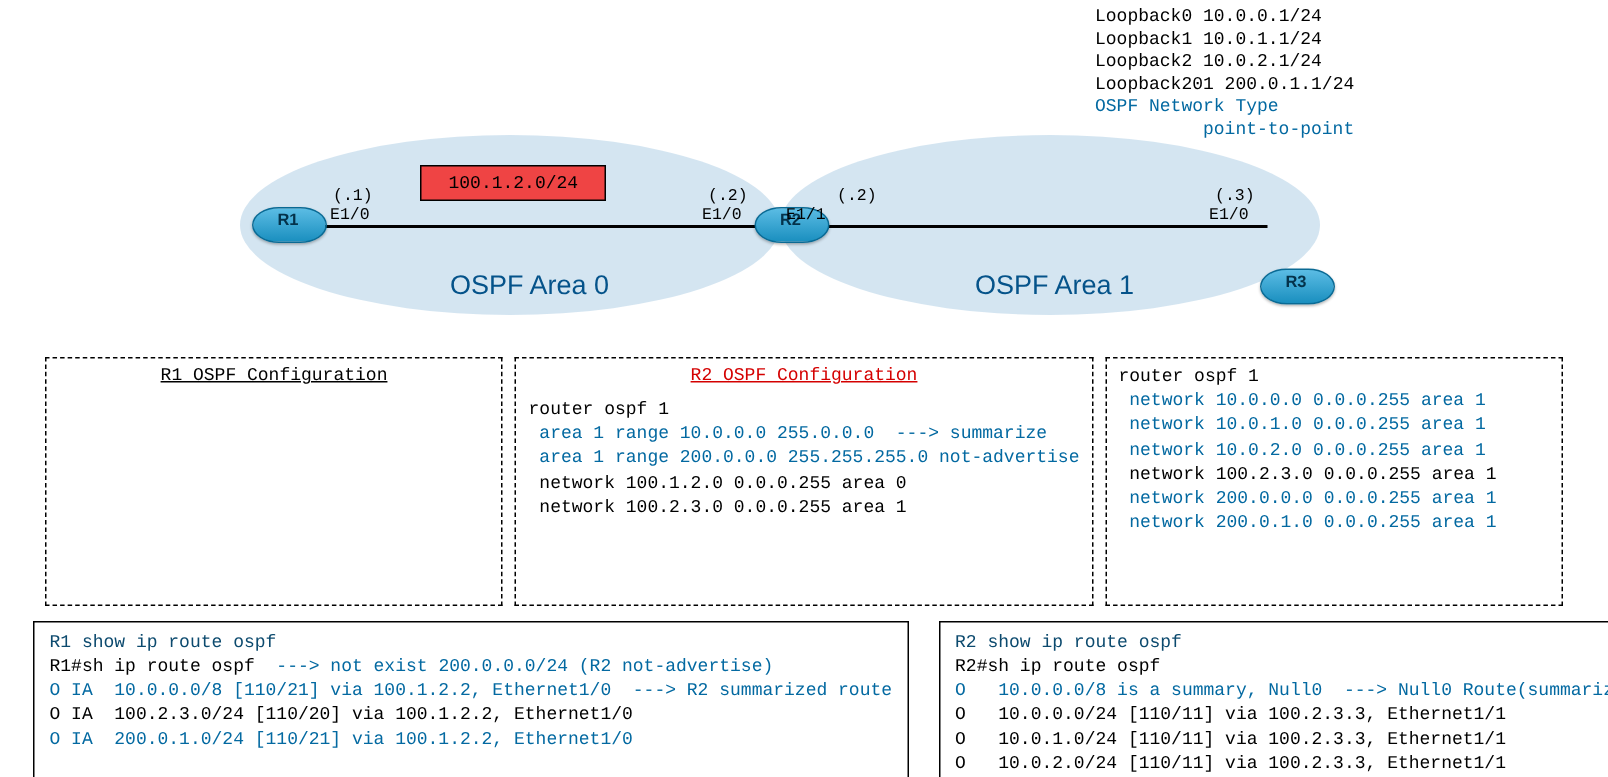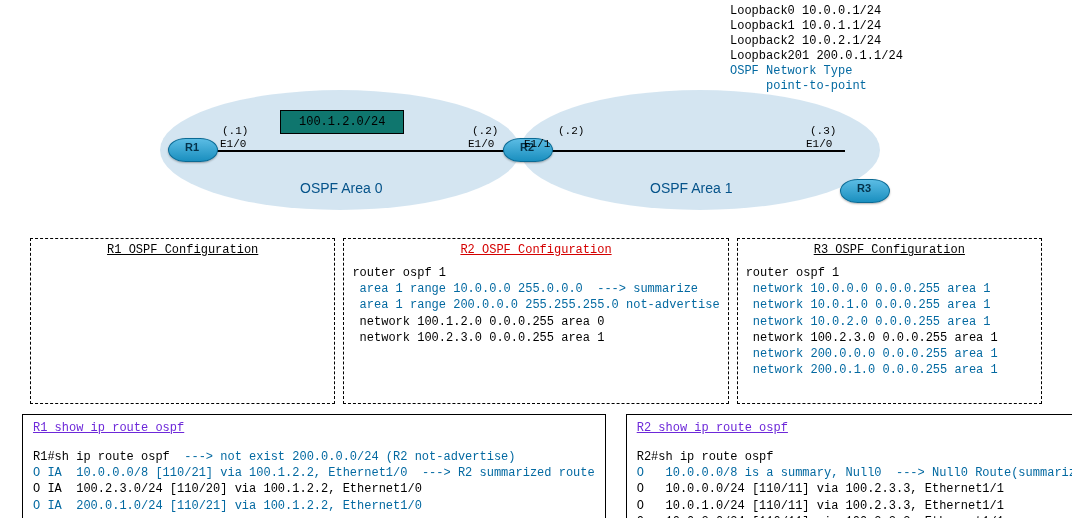--- a/index.html
+++ b/index.html
@@ -47,30 +47,30 @@
     border-radius: 50%;
     opacity: 0.85;
   }
   .link-line {
     position: absolute;
     height: 2px;
     background: #000;
   }
   .subnet-box {
     position: absolute;
-    background: #0f766e;
+    background: #ef4444;
     border: 1px solid #000;
     padding: 4px 18px;
     font-size: 12px;
   }
   .area-label {
     position: absolute;
     color: #05538a;
     font-family: Arial, sans-serif;
-    font-size: 14px;
+    font-size: 18px;
   }
   .iface-label {
     position: absolute;
     font-size: 11px;
     color: #000;
   }
   .loopbacks {
     position: absolute;
     font-size: 12px;
     line-height: 1.25;
@@ -105,23 +105,22 @@
     gap: 20px;
     padding: 0 12px;
   }
   .route-box {
     border: 1px solid #000;
     padding: 6px 10px 10px 10px;
   }
   .route-box.left { flex: 0.95; }
   .route-box.right { flex: 1; }
   .route-title {
-    text-decoration: underline;
-    color: #6d28d9;
-    margin-bottom: 14px;
+    color: #0c4a6e;
+    margin-bottom: 1px;
   }
 </style>
 </head>
 <body>
 
 <div class="diagram-area">
 
   <div class="area-oval" style="left:150px; top:80px; width:360px; height:120px;"></div>
   <div class="area-oval" style="left:510px; top:80px; width:360px; height:120px;"></div>
 
@@ -155,40 +154,39 @@
 
   <div class="area-label" style="left:290px; top:170px;">OSPF Area 0</div>
   <div class="area-label" style="left:640px; top:170px;">OSPF Area 1</div>
 
   <div class="loopbacks" style="left:720px; top:-6px;">
     <div>Loopback0  10.0.0.1/24</div>
     <div>Loopback1  10.0.1.1/24</div>
     <div>Loopback2  10.0.2.1/24</div>
     <div>Loopback201 200.0.1.1/24</div>
     <div class="red">OSPF Network Type</div>
-    <div class="red" style="text-align:center;">point-to-point</div>
+    <div class="red" style="text-align:right;">point-to-point</div>
   </div>
 </div>
 
 <div class="config-row">
   <div class="config-box">
     <div class="config-title">R1 OSPF Configuration</div>
   </div>
 
   <div class="config-box">
     <div class="config-title red">R2 OSPF Configuration</div>
     <div class="pre"><span>router ospf 1</span>
 <span class="red"> area 1 range 10.0.0.0 255.0.0.0  ---&gt; summarize</span>
 <span class="red"> area 1 range 200.0.0.0 255.255.255.0 not-advertise</span>
 <span> network 100.1.2.0 0.0.0.255 area 0</span>
 <span> network 100.2.3.0 0.0.0.255 area 1</span></div>
   </div>
 
   <div class="config-box">
-    <div class="config-title">R3 OSPF Configuration</div>
     <div class="pre"><span>router ospf 1</span>
 <span class="red"> network 10.0.0.0 0.0.0.255 area 1</span>
 <span class="red"> network 10.0.1.0 0.0.0.255 area 1</span>
 <span class="red"> network 10.0.2.0 0.0.0.255 area 1</span>
 <span> network 100.2.3.0 0.0.0.255 area 1</span>
 <span class="red"> network 200.0.0.0 0.0.0.255 area 1</span>
 <span class="red"> network 200.0.1.0 0.0.0.255 area 1</span></div>
   </div>
 </div>
 

